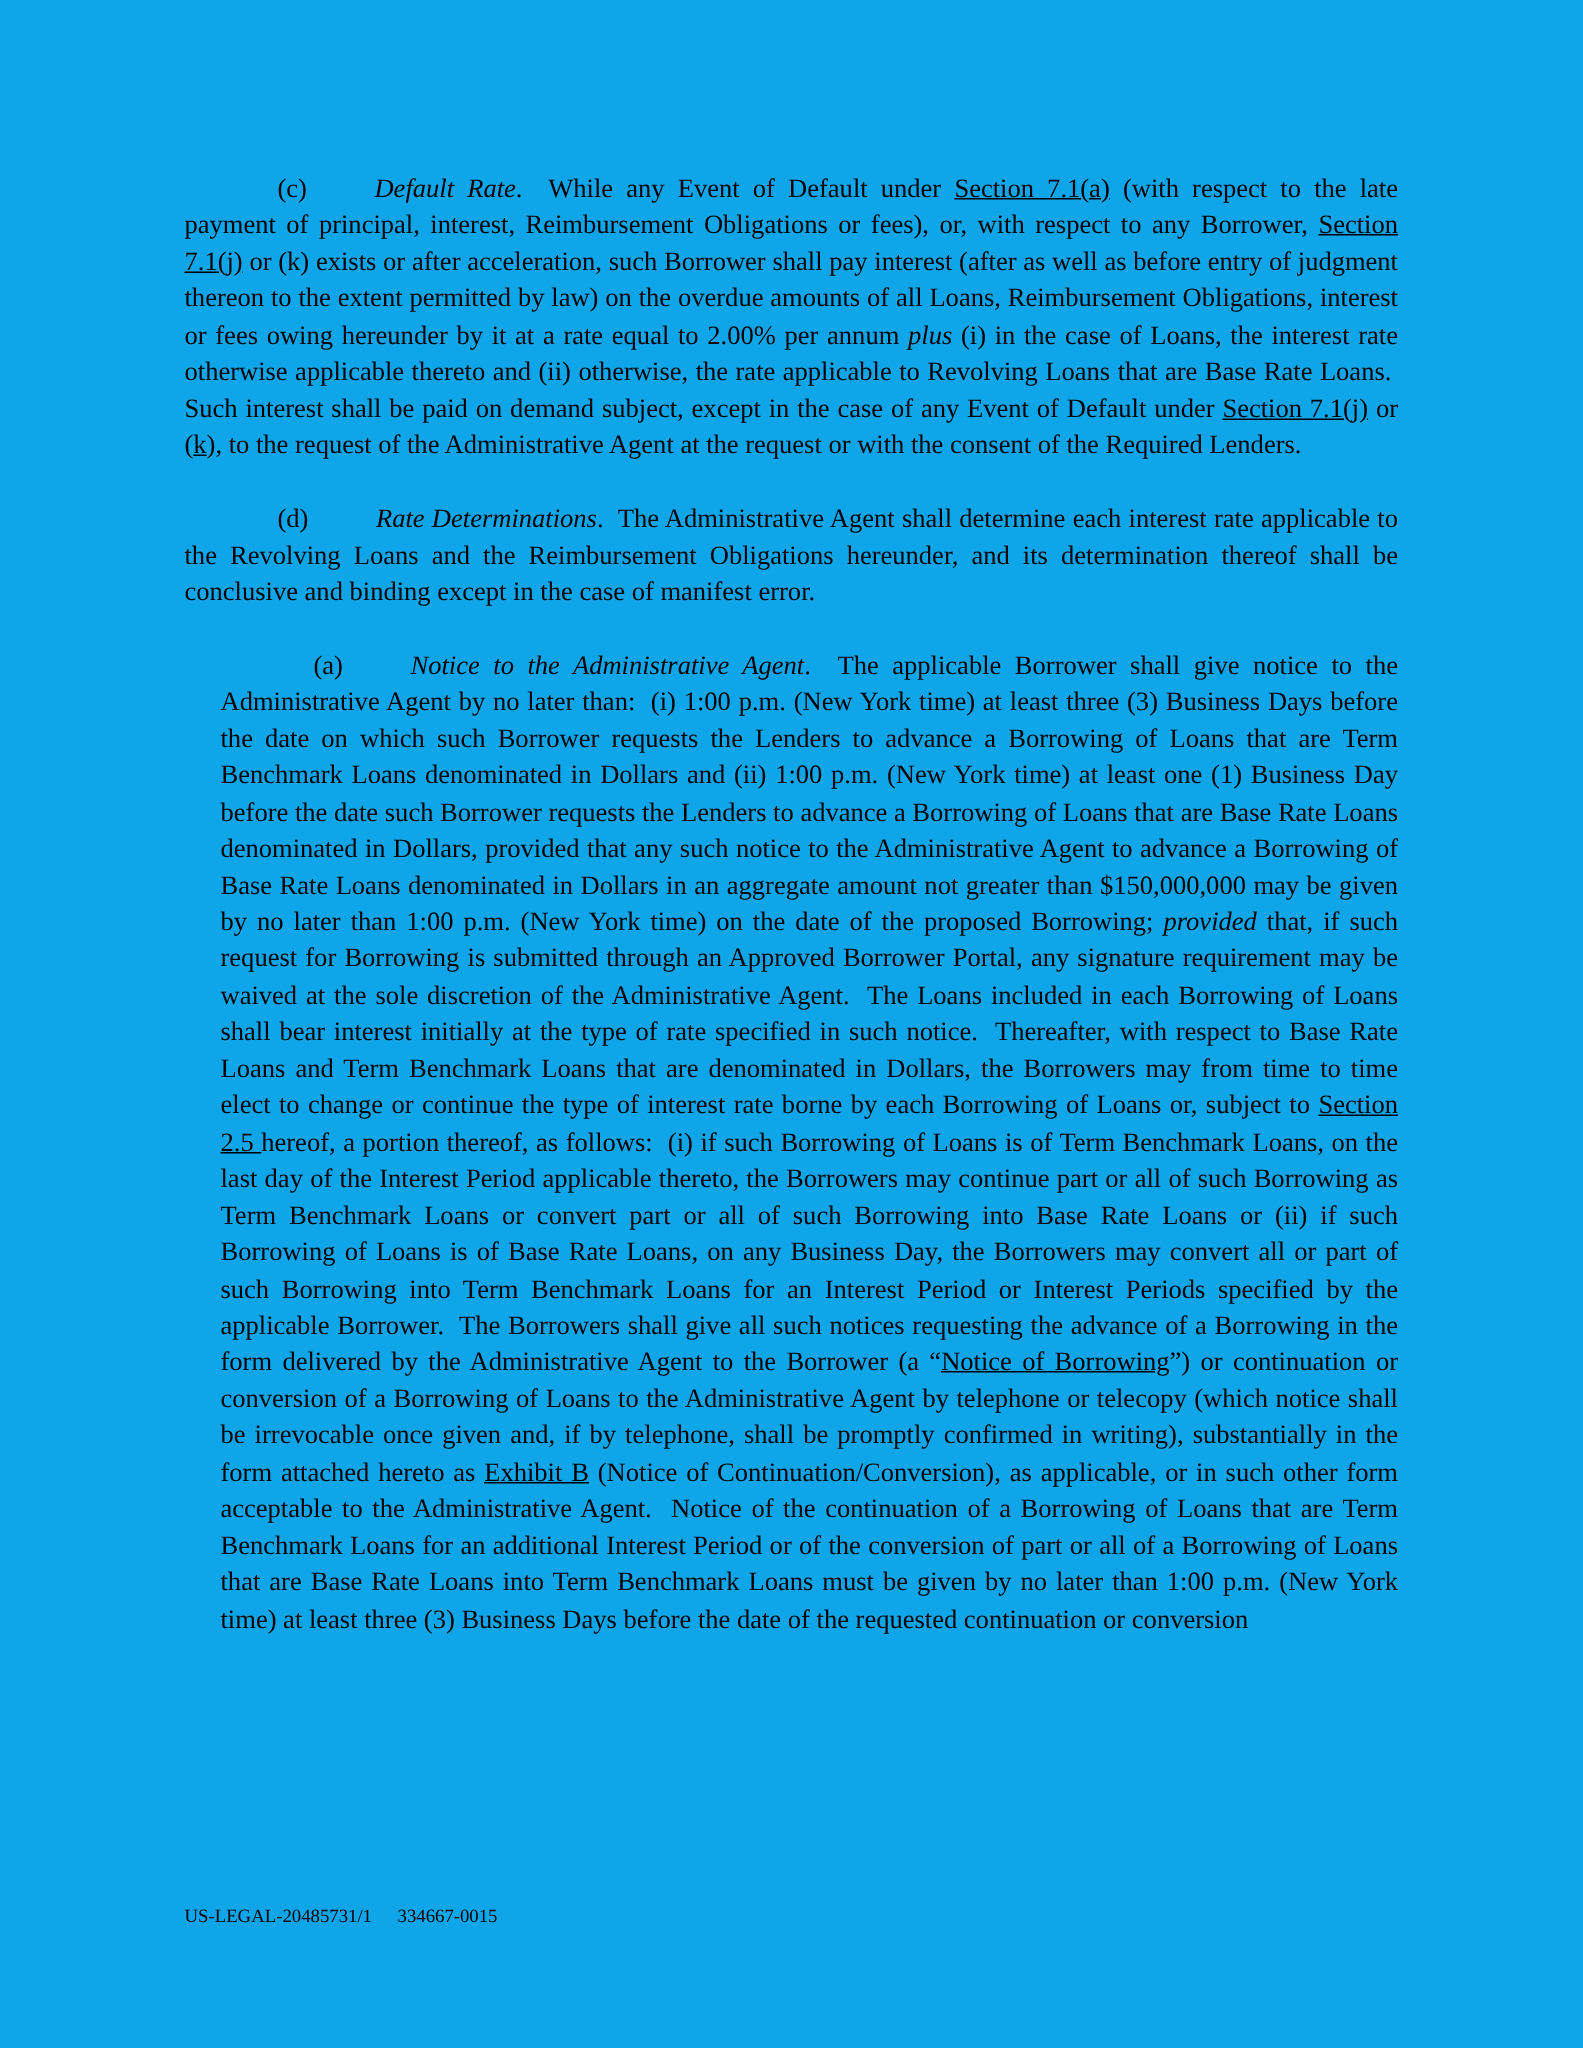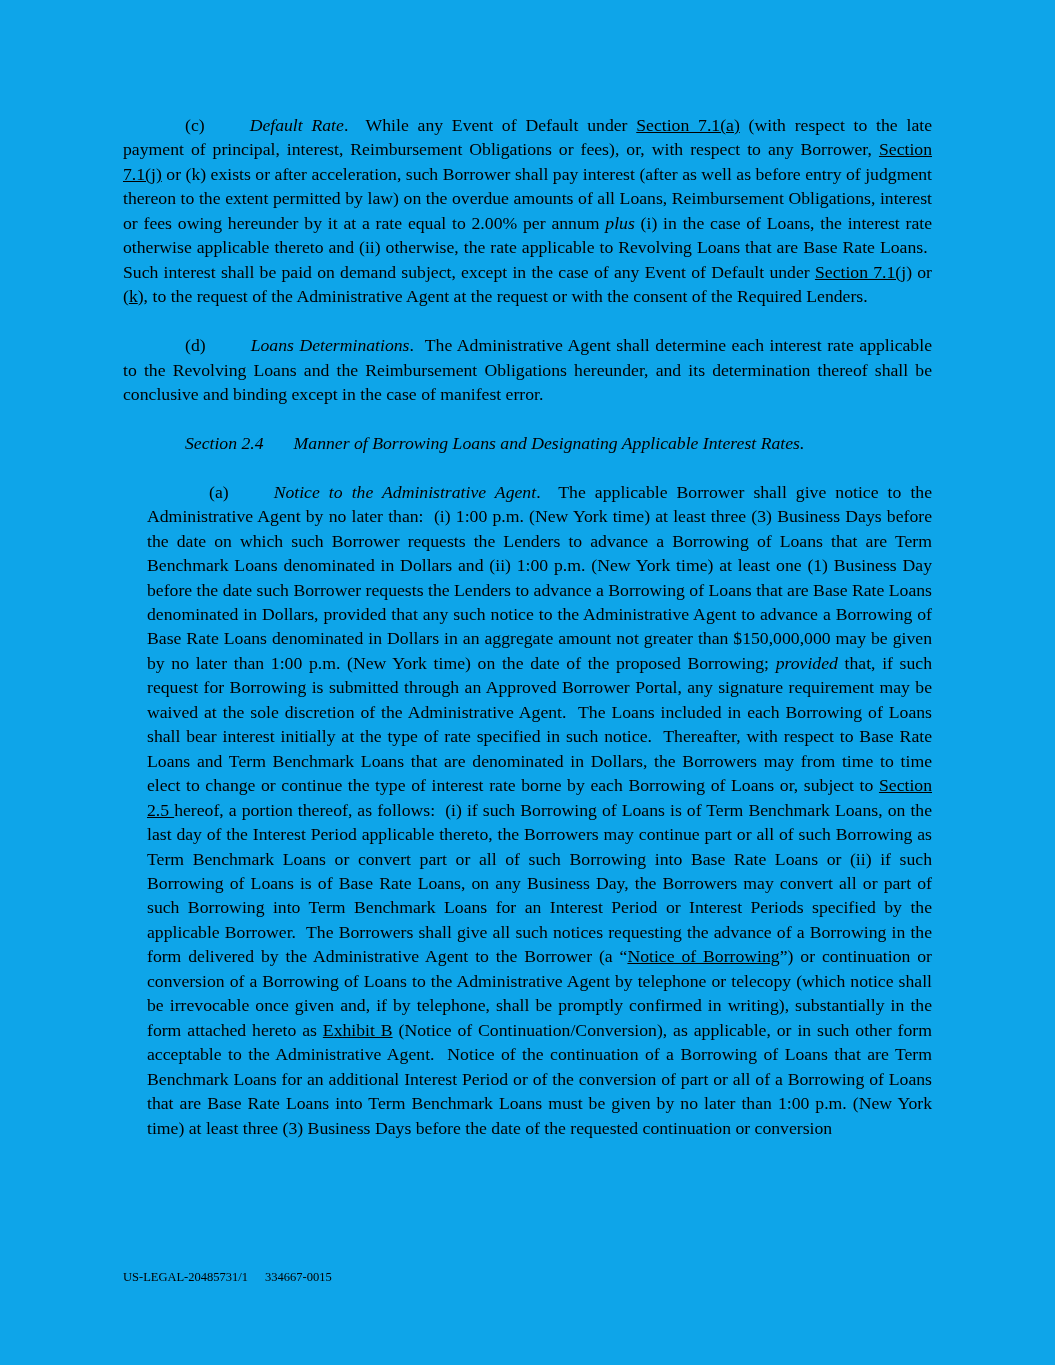--- a/index.html
+++ b/index.html
@@ -58,22 +58,21 @@
     font-size: 13.5px;
     line-height: 16px;
   }
 </style>
 </head>
 <body>
 
 <div class="page">
   <div class="doc-body" id="doc-body">
       <p class="para"><span>(c)</span><span class="tab" style="width: 45px;"></span><span class="i">Default Rate</span><span>.&nbsp; While any Event of Default under </span><span class="u">Section 7.1(a)</span><span> (with respect to the late payment of principal, interest, Reimbursement Obligations or fees), or, with respect to any Borrower, </span><span class="u">Section 7.1(j)</span><span> or (k) exists or after acceleration, such Borrower shall pay interest (after as well as before entry of judgment thereon to the extent permitted by law) on the overdue amounts of all Loans, Reimbursement Obligations, interest or fees owing hereunder by it at a rate equal to 2.00% per annum </span><span class="i">plus</span><span> (i) in the case of Loans, the interest rate otherwise applicable thereto and (ii) otherwise, the rate applicable to Revolving Loans that are Base Rate Loans.&nbsp; Such interest shall be paid on demand subject, except in the case of any Event of Default under </span><span class="u">Section 7.1(j)</span><span> or (</span><span class="u">k</span><span>), to the request of the Administrative Agent at the request or with the consent of the Required Lenders.</span></p>
-      <p class="para"><span>(d)</span><span class="tab" style="width: 45px;"></span><span class="i">Loans Determinations</span><span>.&nbsp; The Administrative Agent shall determine each interest rate applicable to the Revolving Loans and the Reimbursement Obligations hereunder, and its determination thereof shall be conclusive and binding except in the case of manifest error.</span></p>
-      <p class="para"><span class="i">Section 2.4</span><span class="tab" style="width: 30px;"></span><span class="i">Manner of Borrowing Loans and Designating Applicable Interest Rates.</span></p>
+      <p class="para"><span>(d)</span><span class="tab" style="width: 45px;"></span><span class="i">Rate Determinations</span><span>.&nbsp; The Administrative Agent shall determine each interest rate applicable to the Revolving Loans and the Reimbursement Obligations hereunder, and its determination thereof shall be conclusive and binding except in the case of manifest error.</span></p>
       <p class="para"><span>(a)</span><span class="tab" style="width: 45px;"></span><span class="i">Notice to the Administrative Agent</span><span>.&nbsp; The applicable Borrower shall give notice to the Administrative Agent by no later than:&nbsp; (i) 1:00 p.m. (New York time) at least three (3) Business Days before the date on which such Borrower requests the Lenders to advance a Borrowing of Loans that are Term Benchmark Loans denominated in Dollars and (ii) 1:00 p.m. (New York time) at least one (1) Business Day before the date such Borrower requests the Lenders to advance a Borrowing of Loans that are Base Rate Loans denominated in Dollars, provided that any such notice to the Administrative Agent to advance a Borrowing of Base Rate Loans denominated in Dollars in an aggregate amount not greater than $150,000,000 may be given by no later than 1:00 p.m. (New York time) on the date of the proposed Borrowing; </span><span class="i">provided</span><span> that, if such request for Borrowing is submitted through an Approved Borrower Portal, any signature requirement may be waived at the sole discretion of the Administrative Agent.&nbsp; The Loans included in each Borrowing of Loans shall bear interest initially at the type of rate specified in such notice.&nbsp; Thereafter, with respect to Base Rate Loans and Term Benchmark Loans that are denominated in Dollars, the Borrowers may from time to time elect to change or continue the type of interest rate borne by each Borrowing of Loans or, subject to </span><span class="u">Section 2.5 </span><span>hereof, a portion thereof, as follows:&nbsp; (i) if such Borrowing of Loans is of Term Benchmark Loans, on the last day of the Interest Period applicable thereto, the Borrowers may continue part or all of such Borrowing as Term Benchmark Loans or convert part or all of such Borrowing into Base Rate Loans or (ii) if such Borrowing of Loans is of Base Rate Loans, on any Business Day, the Borrowers may convert all or part of such Borrowing into Term Benchmark Loans for an Interest Period or Interest Periods specified by the applicable Borrower.&nbsp; The Borrowers shall give all such notices requesting the advance of a Borrowing in the form delivered by the Administrative Agent to the Borrower (a “</span><span class="u">Notice of Borrowing</span><span>”) or continuation or conversion of a Borrowing of Loans to the Administrative Agent by telephone or telecopy (which notice shall be irrevocable once given and, if by telephone, shall be promptly confirmed in writing), substantially in the form attached hereto as </span><span class="u">Exhibit B</span><span> (Notice of Continuation/Conversion), as applicable, or in such other form acceptable to the Administrative Agent.&nbsp; Notice of the continuation of a Borrowing of Loans that are Term Benchmark Loans for an additional Interest Period or of the conversion of part or all of a Borrowing of Loans that are Base Rate Loans into Term Benchmark Loans must be given by no later than 1:00 p.m. (New York time) at least three (3) Business Days before the date of the requested continuation or conversion</span></p>
     </div>
 
   <div class="footer-id">
     <span>US-LEGAL-20485731/1</span><span class="ctrl">334667-0015</span>
   </div>
 
 </div>
 
 </body></html>

